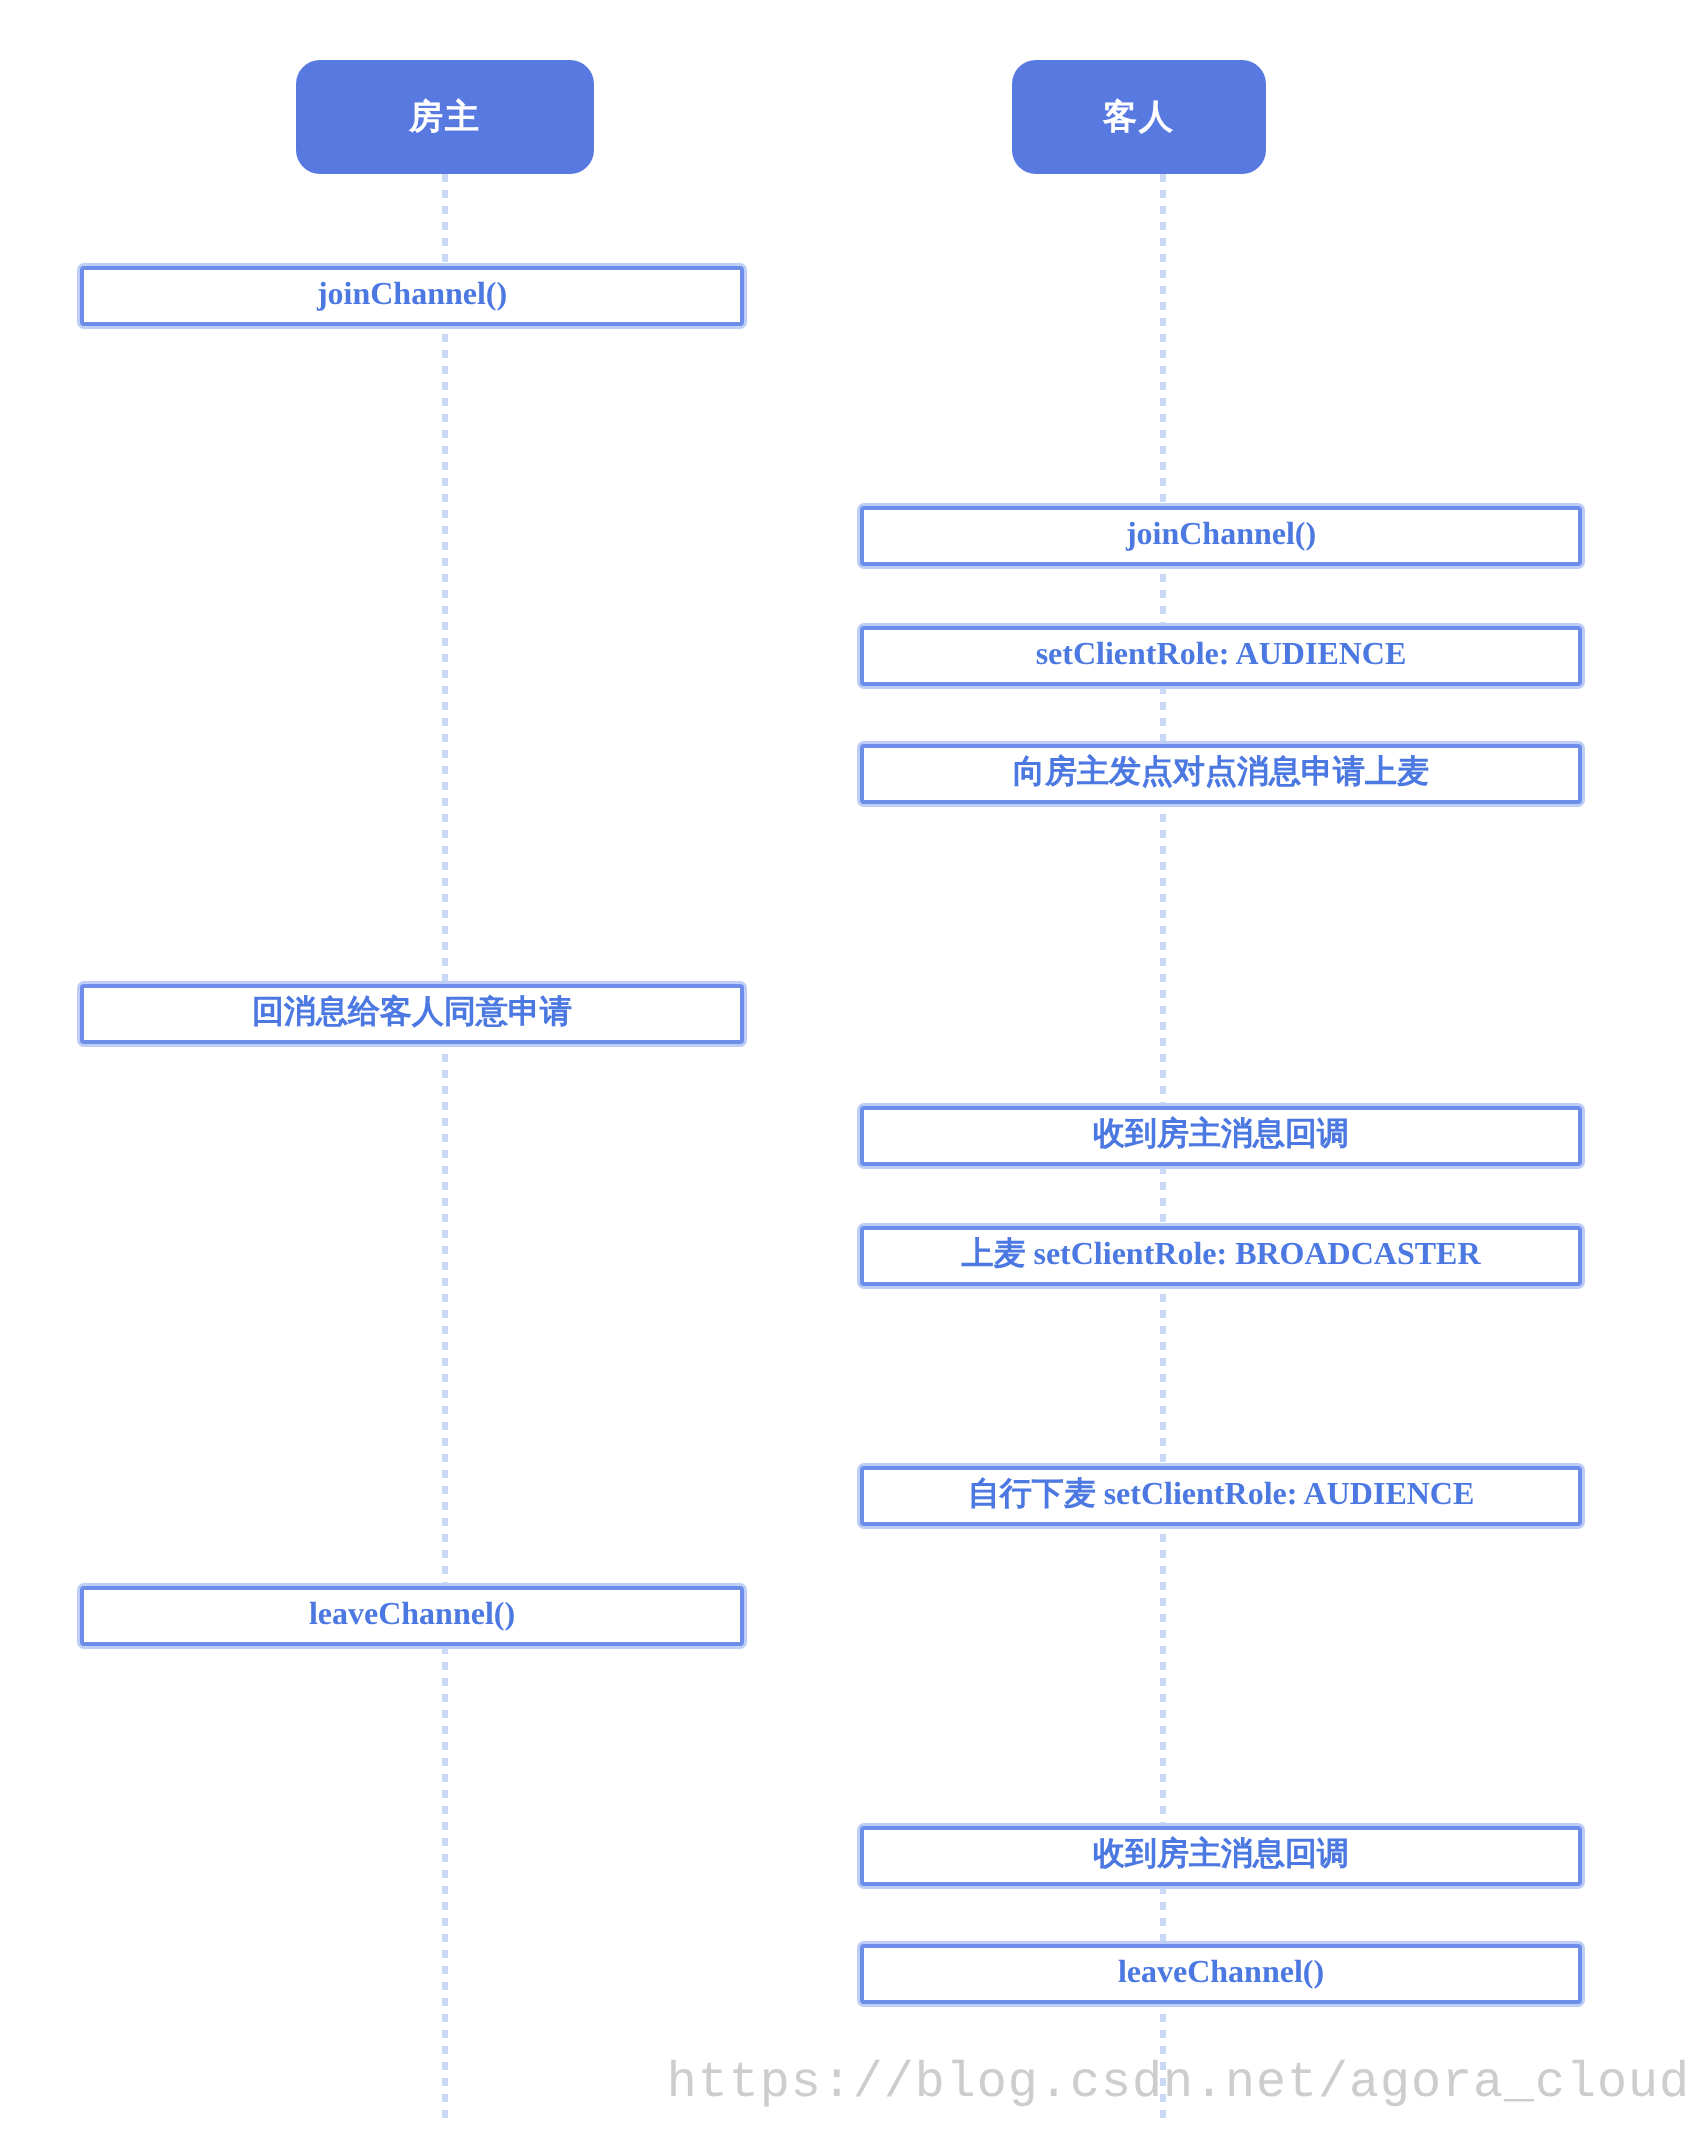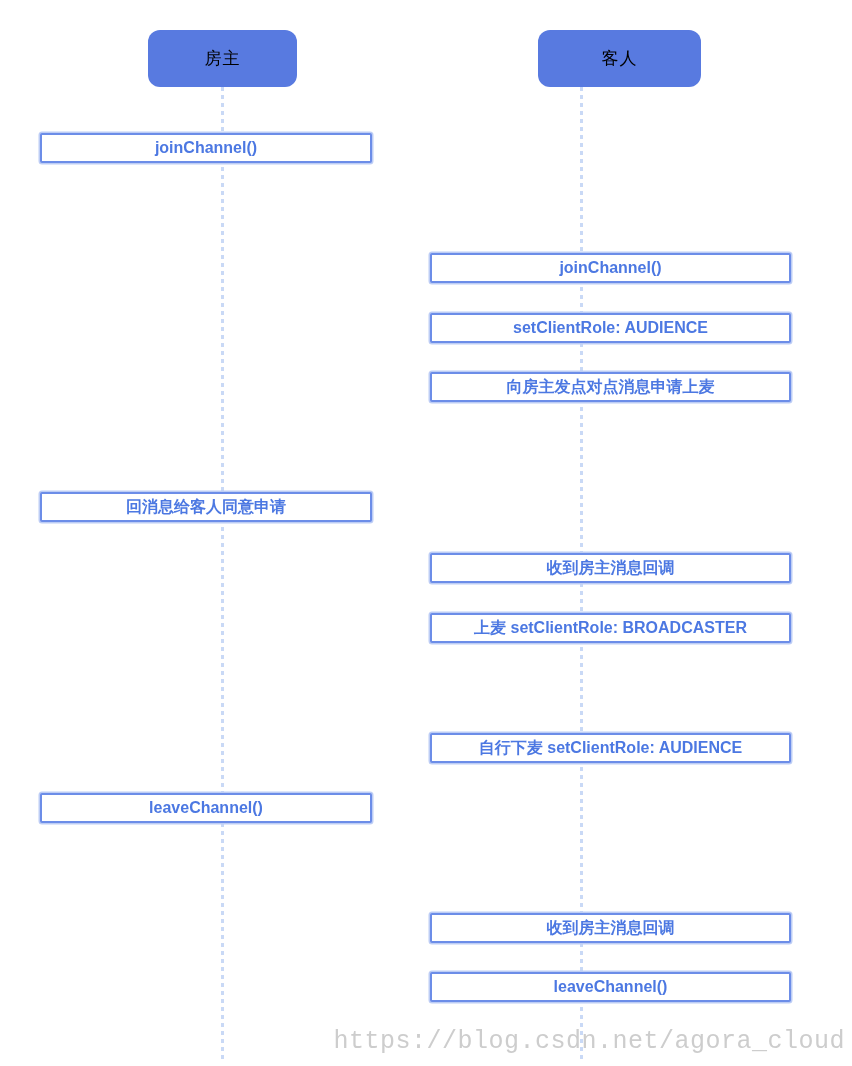--- a/index.html
+++ b/index.html
@@ -28,46 +28,47 @@
     z-index:1;
   }
   .lifeline.host{left:221px;}
   .lifeline.guest{left:580px;}
   .actor{
     position:absolute;
     top:30px;
     height:57px;
     border-radius:12px;
     background:var(--actor-fill);
-    color:#000000;
-    font-weight:normal;
+    color:#ffffff;
+    font-weight:bold;
     font-size:17px;
     display:flex;
     align-items:center;
     justify-content:center;
     z-index:3;
     letter-spacing:1px;
   }
   .actor.host{left:148px;width:149px;}
-  .actor.guest{left:506px;width:163px;margin-left:32px;}
+  .actor.guest{left:506px;width:127px;}
   .msg{
     position:absolute;
     height:26px;
     background:#ffffff;
     border:2px solid var(--box-border);
     box-shadow:0 0 0 1.5px var(--box-outline);
     border-radius:2px;
     color:var(--box-text);
     font-weight:bold;
     font-size:16px;
     line-height:26px;
     text-align:center;
     z-index:3;
     white-space:nowrap;
     overflow:hidden;
+    font-family:Liberation Serif, serif;
   }
   .msg.host{left:40px;width:328px;}
   .msg.guest{left:430px;width:357px;}
   .watermark{
     position:absolute;
     right:7px;
     bottom:10px;
     font-family:"Liberation Mono",monospace;
     font-size:25px;
     color:var(--watermark);

